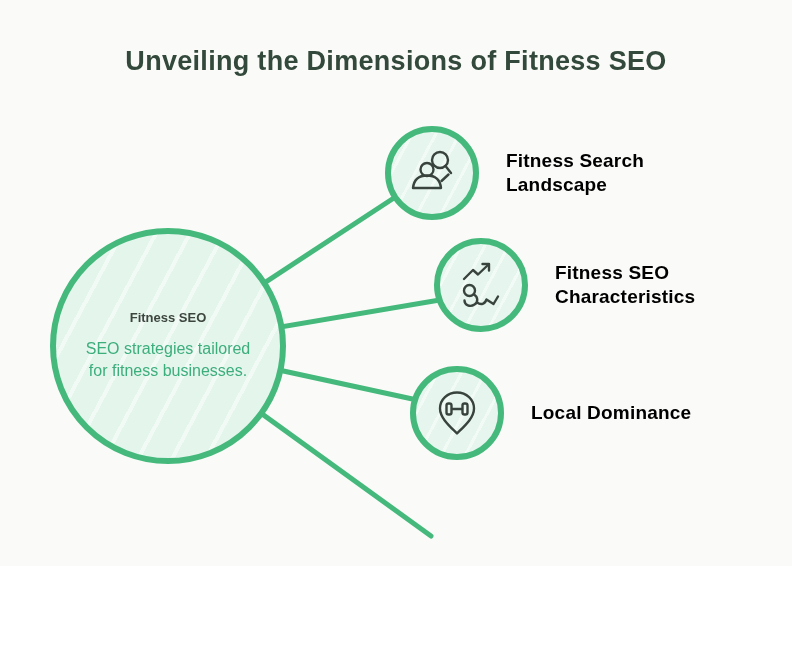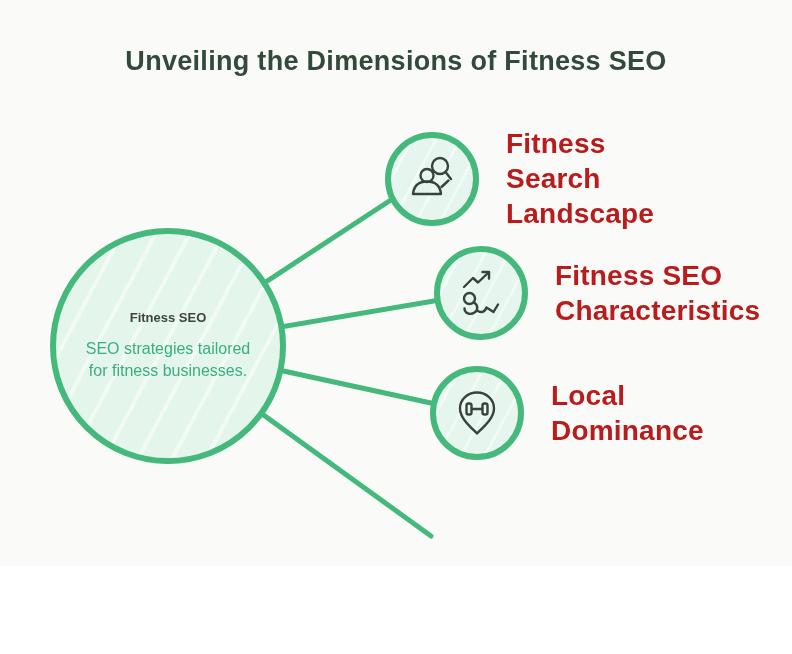--- a/index.html
+++ b/index.html
@@ -85,31 +85,31 @@
   }
   .node-circle svg {
     width: 52px; height: 52px;
     stroke: #39433d;
     stroke-width: 2.4;
     fill: none;
     stroke-linecap: round;
     stroke-linejoin: round;
   }
   .node-label {
-    font-size: 28px;
+    font-size: 19px;
     font-weight: 700;
     line-height: 1.25;
     letter-spacing: 0.2px;
-    color: #b91c1c;
+    color: #000000;
     width: 190px;
   }
 
   .n1 { left: 385px; top: 126px; }
-  .n2 { left: 434px; top: 246px; }
-  .n3 { left: 430px; top: 366px; }
+  .n2 { left: 434px; top: 238px; }
+  .n3 { left: 410px; top: 366px; }
   .n4 { left: 384px; top: 489px; }
 </style>
 </head>
 <body>
 
 <div class="canvas">
 
   <div class="page-title">Unveiling the Dimensions of Fitness SEO</div>
 
   <svg class="connectors" viewBox="0 0 792 654">

